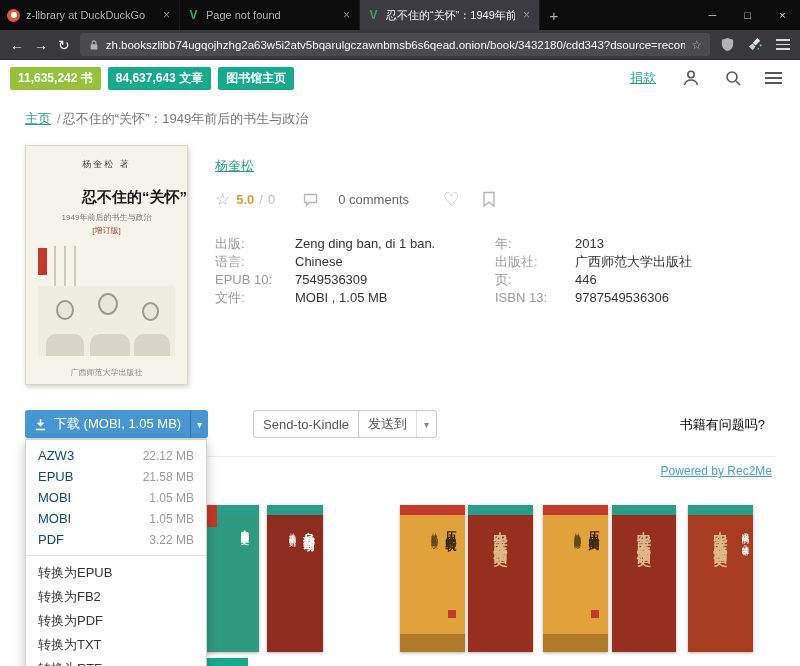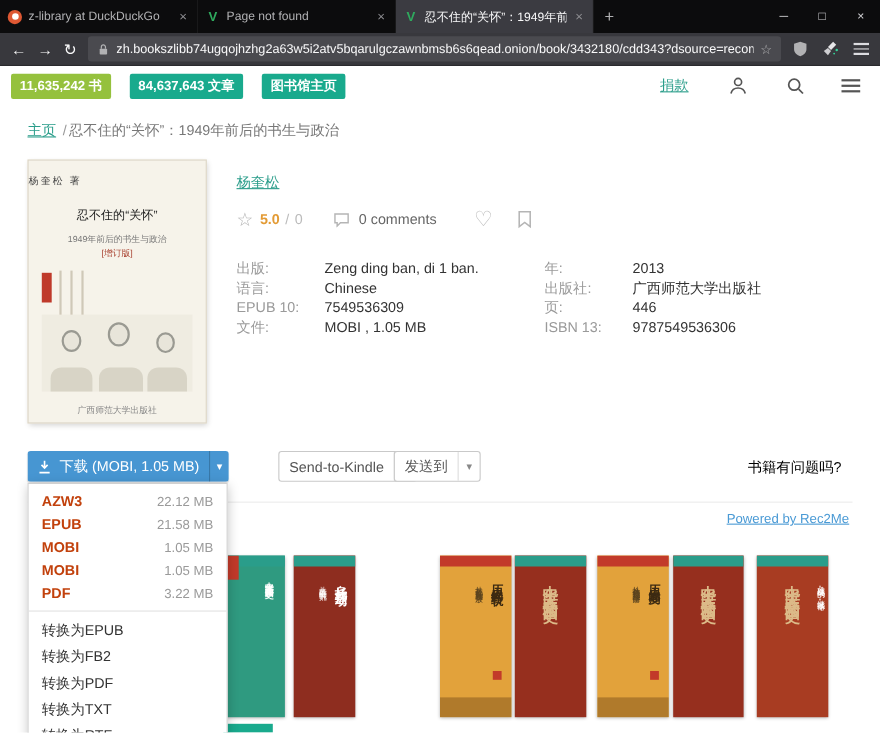--- a/index.html
+++ b/index.html
@@ -25,38 +25,38 @@
   .nav-arrow{color:#f9f9fa;font-size:14px;line-height:1}
   .url-box{flex:1;height:23px;background:#4a4a4f;border-radius:3px;display:flex;align-items:center;gap:6px;padding:0 8px;overflow:hidden}
   .url-text{flex:1;font-size:11.5px;color:#f9f9fa;white-space:nowrap;overflow:hidden}
   .url-star{color:#b1b1b3;font-size:12px}
   .nav-icons{display:flex;gap:13px;align-items:center}
   .burger{display:flex;flex-direction:column;gap:3px}
   .burger i{display:block;width:14px;height:1.5px;background:#dcdce0}
 
   
   .page{position:absolute;left:0;top:60px;width:800px;height:606px;background:#fff;color:#333;overflow:hidden}
-  .site-header{position:absolute;left:0;top:0;width:100%;height:36px;display:flex;align-items:center;padding:1px 10px;gap:17px}
+  .site-header{position:absolute;left:0;top:0;width:100%;height:36px;display:flex;align-items:center;padding:1px 10px;gap:7px}
   .badge{font-size:12px;font-weight:bold;color:#fff;padding:3px 8px;border-radius:2px;white-space:nowrap}
   .badge.green{background:#95c13d}
   .badge.teal{background:#19aa8d}
   .header-spacer{flex:1}
   .donate{color:#2a9d8a;font-size:13px;text-decoration:underline;margin-right:18px}
   .hicon{margin-right:16px;display:flex;align-items:center}
   .site-burger{display:flex;flex-direction:column;gap:3px;margin-right:8px}
   .site-burger i{display:block;width:17px;height:2px;background:#555}
 
   .breadcrumb{position:absolute;left:25px;top:50px;font-size:13px;color:#999;white-space:nowrap}
   .breadcrumb .home{color:#2a9d8a;margin-right:6px}
   .breadcrumb .cur{color:#777;margin-left:2px}
 
   
   .main-cover{position:absolute;left:25px;top:85px;width:163px;height:240px;background:#f6f3ea;border:1px solid #ddd6c6;box-shadow:1px 2px 5px rgba(0,0,0,.18)}
-  .mc-author{position:absolute;top:12px;width:100%;font-size:9px;color:#444;letter-spacing:2px}
-  .mc-title{position:absolute;top:42px;width:100%;text-align:center;font-size:11px;font-weight:normal;color:#1a1a1a}
+  .mc-author{position:absolute;top:12px;width:100%;text-align:center;font-size:9px;color:#444;letter-spacing:2px}
+  .mc-title{position:absolute;top:42px;width:100%;text-align:right;font-size:15px;font-weight:bold;color:#1a1a1a}
   .mc-sub{position:absolute;top:66px;width:100%;text-align:center;font-size:8px;color:#777}
   .mc-edition{position:absolute;top:79px;width:100%;text-align:center;font-size:8px;color:#a8402f}
   .mc-lines{position:absolute;left:28px;top:100px;display:flex;gap:8px}
   .mc-lines i{display:block;width:2px;height:52px;background:#cfc9b8}
   .mc-seal{position:absolute;left:12px;top:102px;width:9px;height:27px;background:#bf3a2b}
   .mc-sketch{position:absolute;left:12px;right:12px;top:140px;height:70px;background:#efece1}
   .mc-sketch .head{position:absolute;border:2px solid #9a9a92;background:#e8e5da;border-radius:50%}
   .mc-sketch .h1{left:18px;top:14px;width:18px;height:20px}
   .mc-sketch .h2{left:60px;top:7px;width:20px;height:22px}
   .mc-sketch .h3{left:104px;top:16px;width:17px;height:19px}
@@ -68,21 +68,21 @@
 
   
   .details{position:absolute;left:215px;top:85px;width:565px}
   .book-title{font-size:21px;font-weight:600;color:#111;line-height:1.25;white-space:nowrap}
   .author{display:inline-block;margin-top:12px;color:#2a9d8a;font-size:13px;text-decoration:underline}
   .rating-row{display:flex;align-items:center;margin-top:15px;font-size:13px;color:#999}
   .star{font-size:17px;color:#b5b5b5;margin-right:6px;line-height:1}
   .rating-val{color:#e39b35;font-weight:bold}
   .rating-sep{margin:0 5px;color:#bbb}
   .rating-cnt{color:#bbb}
-  .comments{display:flex;align-items:center;gap:8px;margin-left:28px;color:#666}
+  .comments{display:flex;align-items:center;gap:20px;margin-left:28px;color:#666}
   .heart{font-size:19px;color:#bdbdbd;margin-left:34px;line-height:1}
   .bookmark{margin-left:22px;display:flex;align-items:center}
   .meta{display:flex;margin-top:26px;font-size:13px}
   .meta-col{width:280px}
   .meta-row{display:flex;line-height:18px}
   .meta-label{flex:0 0 80px;color:#9a9a9a}
   .meta-value{color:#333;white-space:nowrap}
   .meta-value.link{color:#2a9d8a;text-decoration:underline}
 
   
@@ -94,21 +94,21 @@
   .btn .crt{border-left:1px solid #ddd;padding:0 7px;color:#888;font-size:10px;align-self:stretch;display:flex;align-items:center}
   .btn.kindle{left:253px}
   .btn.sendto{left:358px}
   .report-link{position:absolute;top:356px;right:35px;color:#000000;font-size:13px;text-decoration:none}
   .section-divider{position:absolute;left:25px;right:25px;top:396px;border-top:1px solid #ebebeb}
   .powered{position:absolute;top:404px;right:28px;color:#4a9ad5;font-size:12px;text-decoration:underline}
 
   
   .dl-menu{position:absolute;left:25px;top:379px;width:182px;background:#fff;border:1px solid #d0d0d0;box-shadow:0 3px 10px rgba(0,0,0,.25);padding:5px 0;z-index:30}
   .fmt-row{display:flex;justify-content:space-between;align-items:center;padding:3px 12px}
-  .fmt-name{font-size:13px;font-weight:bold;color:#c2410c}
+  .fmt-name{font-size:13px;font-weight:normal;color:#0c4a6e}
   .fmt-size{font-size:12px;color:#9a9a9a}
   .menu-sep{border-top:1px solid #e2e2e2;margin:5px 0}
   .conv-row{padding:3px 12px;font-size:13px;color:#333}
 
   
   .bcov{position:absolute;top:445px;height:147px;box-shadow:0 1px 3px rgba(0,0,0,.3);overflow:hidden}
   .c1{left:203px;width:56px;background:#2f9a80}
   .c2{left:267px;width:56px;background:#8e2d1f}
   .c3{left:400px;width:65px;background:#e2a23b}
   .c4{left:468px;width:65px;background:#962f1e}

